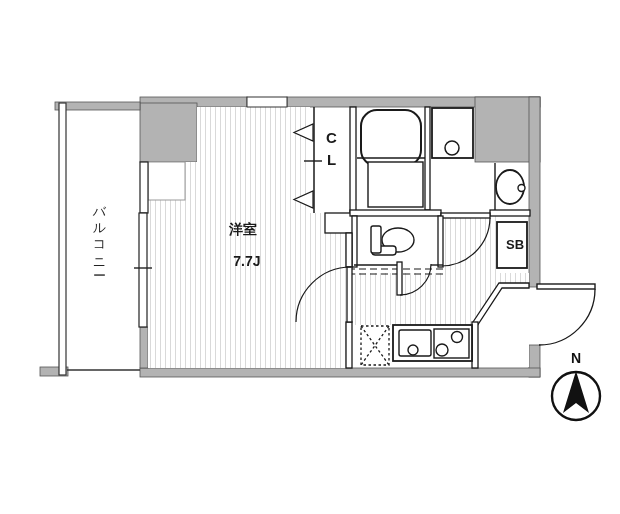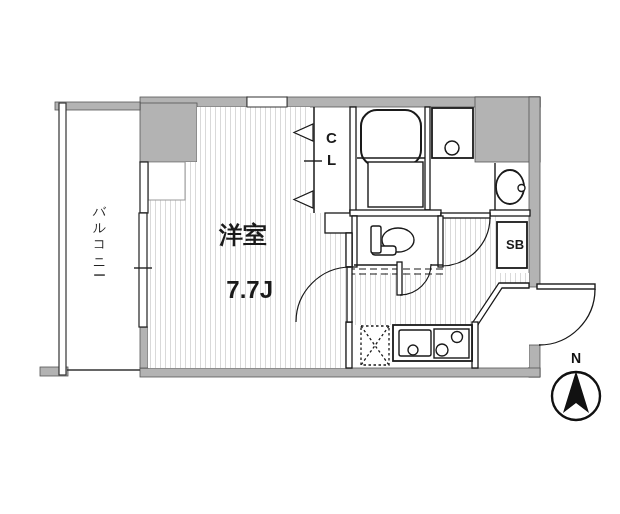--- a/index.html
+++ b/index.html
@@ -2,21 +2,21 @@
 <html><head>
 <meta charset="utf-8">
 <style>
   html,body{margin:0;padding:0;background:#ffffff;}
   #stage{position:relative;width:620px;height:514px;background:#ffffff;overflow:hidden;
          font-family:"Liberation Sans","DejaVu Sans",sans-serif;}
   #plan-svg{position:absolute;left:0;top:0;}
   .label{position:absolute;color:#111;white-space:pre;}
   .vertical{writing-mode:vertical-rl;text-orientation:upright;}
   .balcony-label{left:90px;top:197px;font-size:13px;letter-spacing:3px;color:#222;}
-  .room-label{left:196px;top:221px;width:94px;text-align:center;font-size:24px;
+  .room-label{left:196px;top:221px;width:94px;text-align:center;font-size:14px;
               font-weight:600;line-height:1.15;color:#1a1a1a;}
   .closet-label{left:323px;top:129px;font-size:15px;font-weight:600;letter-spacing:5px;color:#1a1a1a;}
   .sb-label{left:497px;top:237px;width:36px;text-align:center;font-size:13px;font-weight:600;color:#1a1a1a;}
   .north-label{left:561px;top:350px;width:30px;text-align:center;font-size:14px;font-weight:bold;color:#111;}
 </style>
 </head>
 <body>
 
 <div id="stage">
 

